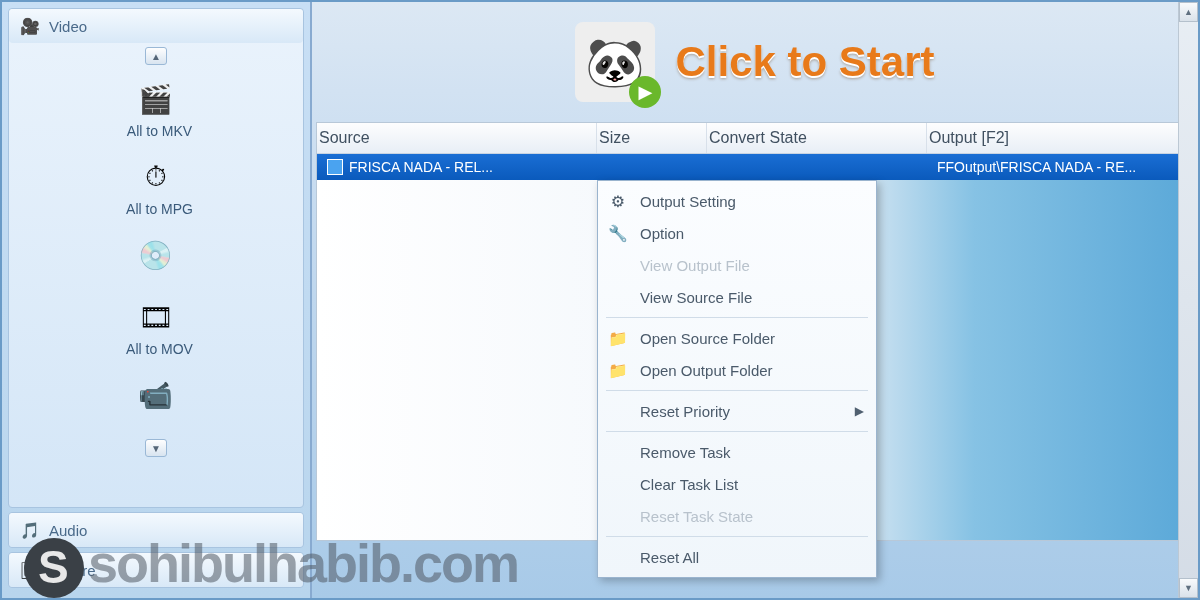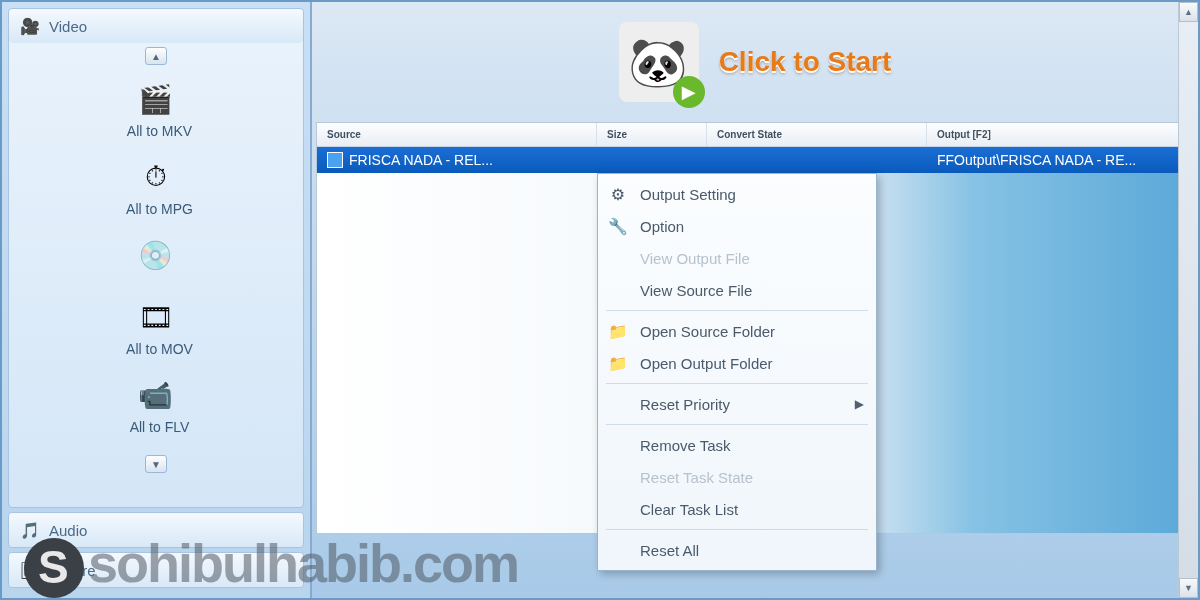--- a/index.html
+++ b/index.html
@@ -15,25 +15,25 @@
 .scroll-up, .scroll-down { width: 22px; height: 18px; background: linear-gradient(to bottom, #fefefe, #d8e4f0); border: 1px solid #9ab8d6; border-radius: 3px; display: flex; align-items: center; justify-content: center; font-size: 10px; color: #567; cursor: pointer; margin: 4px auto; }
 .video-list { display: flex; flex-direction: column; align-items: center; padding: 4px 0; max-height: 420px; overflow: hidden; }
 .video-item { text-align: center; padding: 8px 0 12px; cursor: pointer; width: 100%; }
 .video-item-icon { width: 36px; height: 36px; margin: 0 auto 6px; display: flex; align-items: center; justify-content: center; font-size: 28px; }
 .video-item-label { font-size: 14px; color: #3a5a7a; margin-left: 7px; }
 
 .main { flex: 1; background: linear-gradient(to bottom, #dce8f4 0%, #c8dcf0 30%, #a8cae8 100%); display: flex; flex-direction: column; position: relative; }
 .hero { height: 120px; display: flex; align-items: center; justify-content: center; gap: 20px; }
 .hero-icon { width: 80px; height: 80px; background: #eee; border-radius: 8px; display: flex; align-items: center; justify-content: center; font-size: 48px; position: relative; }
 .hero-arrow { position: absolute; bottom: -6px; right: -6px; width: 32px; height: 32px; background: #6ab82b; border-radius: 50%; display: flex; align-items: center; justify-content: center; color: white; font-size: 18px; }
-.hero-text { font-size: 28px; font-weight: bold; color: #e87a1a; text-shadow: 0 2px 0 #fff, 0 3px 3px rgba(100,60,20,0.4); }
+.hero-text { font-size: 42px; font-weight: bold; color: #e87a1a; text-shadow: 0 2px 0 #fff, 0 3px 3px rgba(100,60,20,0.4); }
 
 .table-wrap { background: #fff; margin: 0 4px; border: 1px solid #b8c8d8; }
 .thead { display: flex; background: linear-gradient(to bottom, #fdfdfe, #e8eef6); border-bottom: 1px solid #c8d4e2; }
-.th { padding: 6px 10px; font-size: 10px; color: #405060; border-right: 1px solid #d8e0ea; font-weight: bold; }
+.th { padding: 6px 2px; font-size: 16px; color: #405060; border-right: 1px solid #d8e0ea; }
 .th.source { width: 280px; }
 .th.size { width: 110px; }
 .th.state { width: 220px; }
 .th.output { flex: 1; }
 .trow { display: flex; background: linear-gradient(to bottom, #1a6ed4, #0a5abc); color: #fff; font-size: 14px; }
 .td { padding: 5px 10px; white-space: nowrap; overflow: hidden; text-overflow: ellipsis; }
 .td.source { width: 280px; display: flex; align-items: center; gap: 6px; }
 .td.size { width: 110px; }
 .td.state { width: 220px; }
 .td.output { flex: 1; }
@@ -80,21 +80,20 @@
         </div>
         <div class="video-item">
           <div class="video-item-icon">💿</div>
         </div>
         <div class="video-item">
           <div class="video-item-icon">🎞</div>
           <div class="video-item-label">All to MOV</div>
         </div>
         <div class="video-item">
           <div class="video-item-icon">📹</div>
-          <div class="video-item-label">All to FLV</div>
         </div>
       </div>
       <div class="scroll-down">▼</div>
     </div>
 
     <div class="sidebar-category">
       <div class="cat-header">
         <span class="cat-icon">🎵</span>
         <span class="cat-title">Audio</span>
       </div>
@@ -164,27 +163,27 @@
           <div class="ctx-item">
             <span class="ctx-icon"></span>
             <span>Reset Priority</span>
             <span class="ctx-sub">▶</span>
           </div>
           <div class="ctx-sep"></div>
           <div class="ctx-item">
             <span class="ctx-icon"></span>
             <span>Remove Task</span>
           </div>
+          <div class="ctx-item">
+            <span class="ctx-icon"></span>
+            <span>Clear Task List</span>
+          </div>
           <div class="ctx-item disabled">
             <span class="ctx-icon"></span>
             <span>Reset Task State</span>
-          </div>
-          <div class="ctx-item">
-            <span class="ctx-icon"></span>
-            <span>Clear Task List</span>
           </div>
           <div class="ctx-sep"></div>
           <div class="ctx-item">
             <span class="ctx-icon"></span>
             <span>Reset All</span>
           </div>
         </div>
 
       </div>
     </div>

